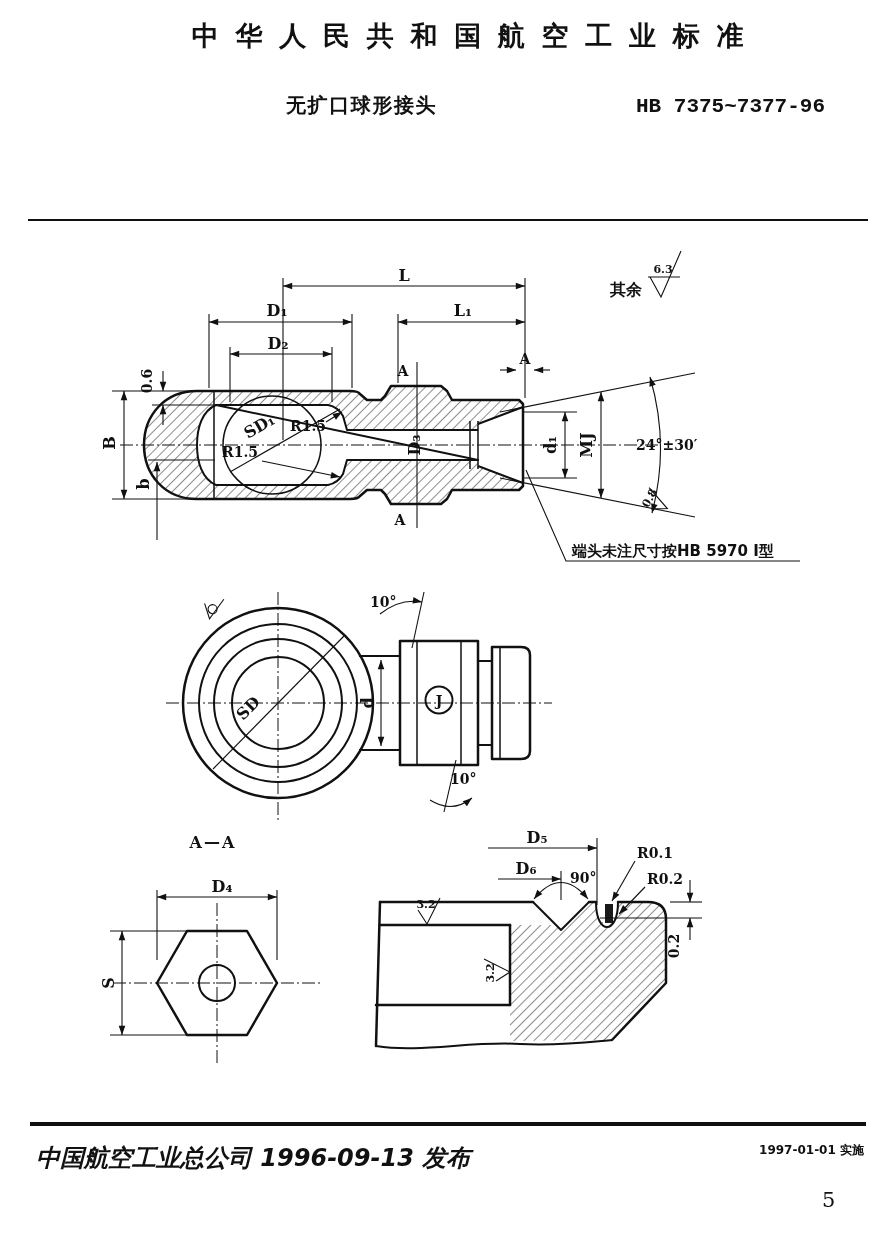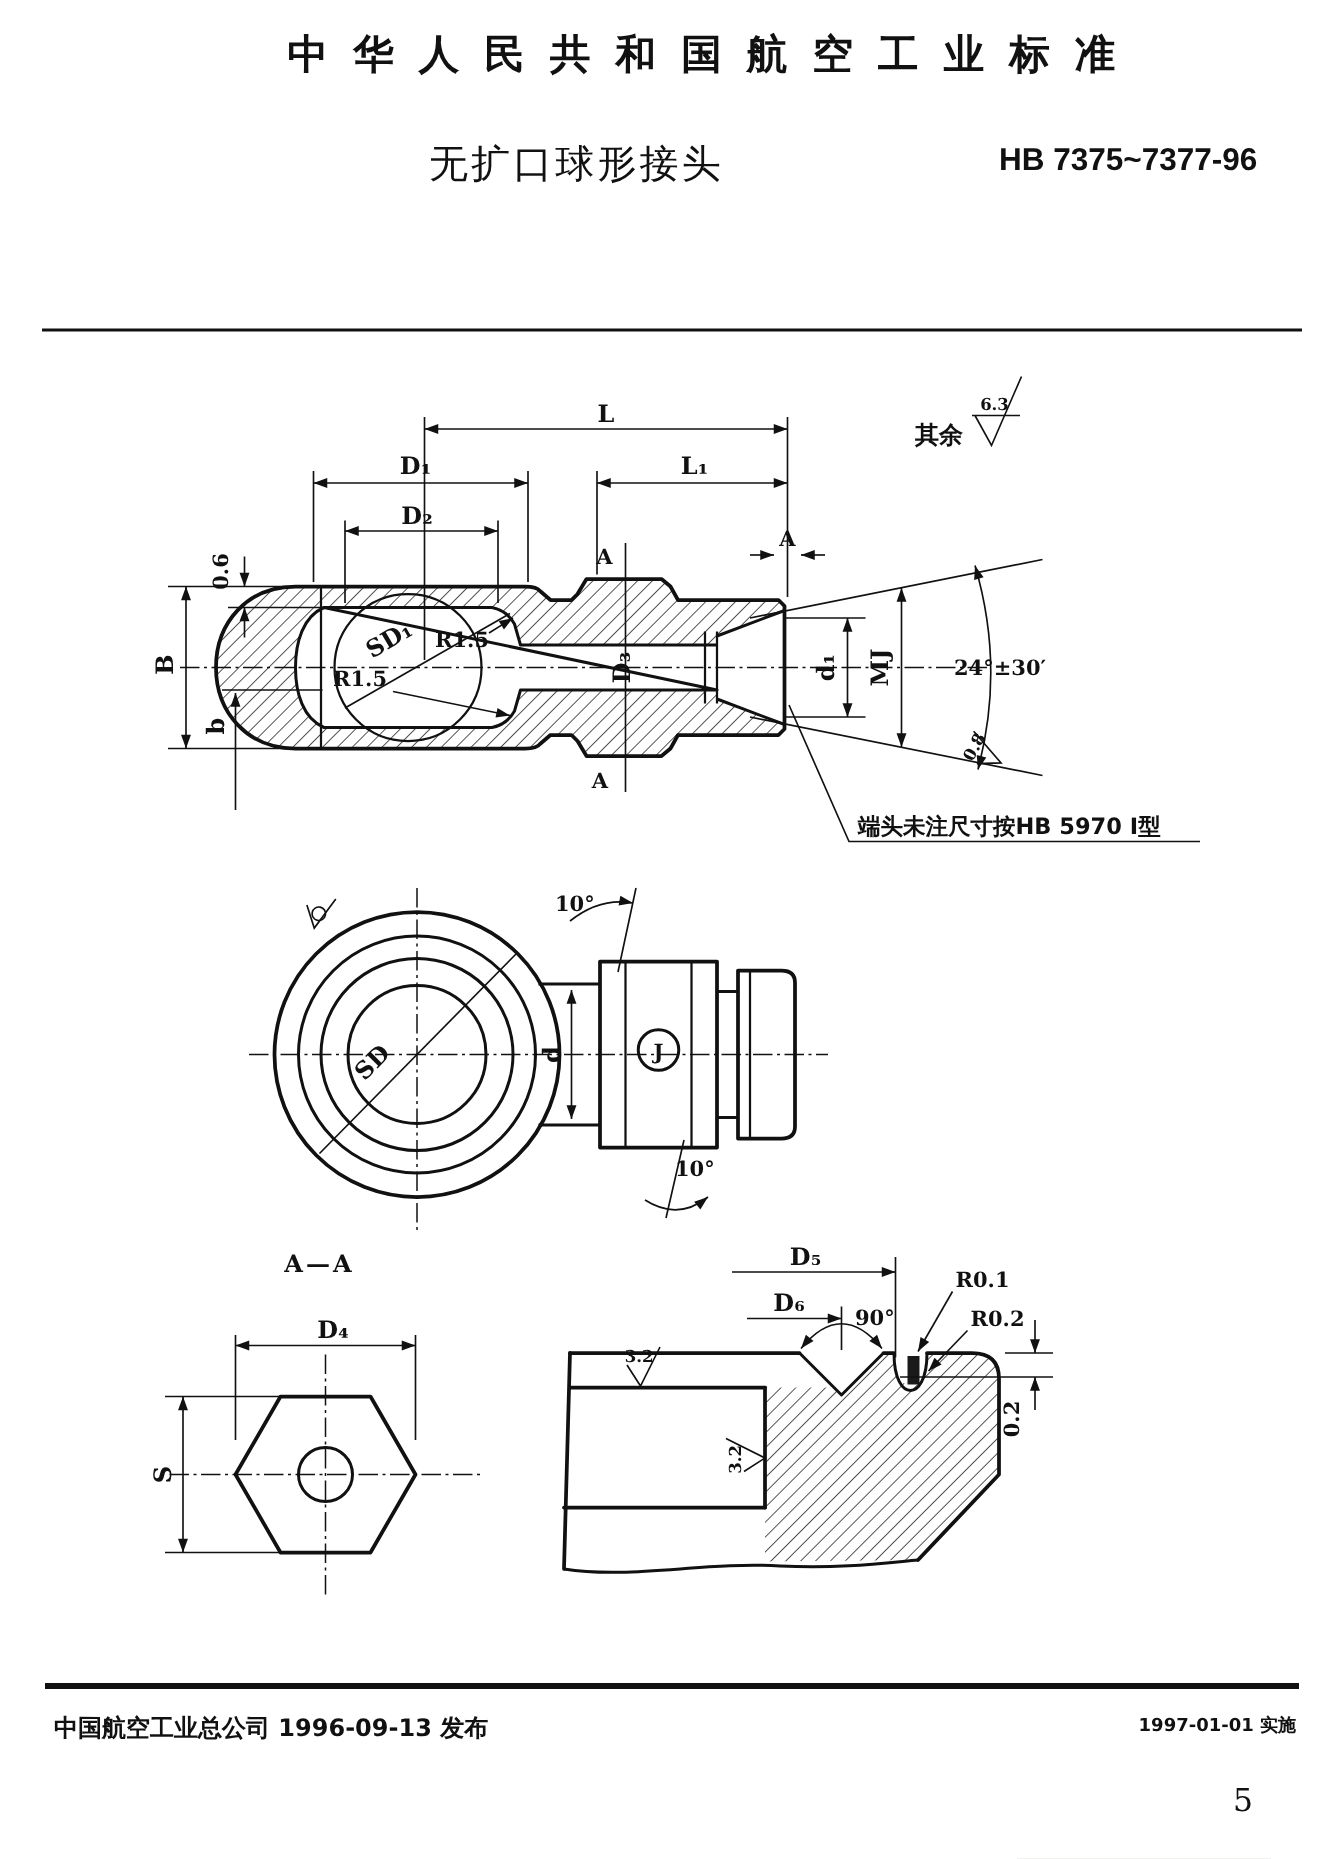--- a/index.html
+++ b/index.html
@@ -1,25 +1,25 @@
 <!DOCTYPE html>
 <html><head>
 <meta charset="utf-8">
 <style>
   html,body{margin:0;padding:0;background:#e8e8e4;}
   #page{position:relative;width:896px;height:1239px;background:#ffffff;overflow:hidden;
         font-family:"DejaVu Sans","Liberation Sans",sans-serif;color:#111;}
   .hdr-standard{position:absolute;top:18px;left:0;width:100%;text-align:center;
         font-size:27px;font-weight:bold;letter-spacing:0.62em;white-space:nowrap;padding-left:28px;}
-  .hdr-title{position:absolute;top:92px;left:286px;font-size:26px;font-weight:normal;letter-spacing:0.08em;}
-  .hdr-code{position:absolute;top:95px;left:666px;font-size:21px;font-weight:bold;
-        font-family:Liberation Sans, sans-serif;}
+  .hdr-title{position:absolute;top:92px;left:286px;font-size:20px;font-weight:bold;letter-spacing:0.08em;}
+  .hdr-code{position:absolute;top:95px;left:636px;font-size:21px;font-weight:bold;
+        font-family:Liberation Mono, monospace;}
   .rule-top{position:absolute;top:219px;left:28px;width:840px;height:2px;background:#111;}
   .rule-bottom{position:absolute;top:1122px;left:30px;width:836px;height:4px;background:#111;}
-  .ftr-left{position:absolute;top:1142px;left:36px;font-size:16px;font-weight:bold;}
+  .ftr-left{position:absolute;top:1142px;left:36px;font-size:24px;font-weight:bold;font-style:italic;}
   .ftr-right{position:absolute;top:1142px;right:32px;font-size:12px;font-weight:bold;}
   .page-num{position:absolute;top:1188px;left:822px;font-size:21px;
         font-family:"DejaVu Serif","Liberation Serif",serif;}
   svg{position:absolute;left:0;top:0;}
   .oline{fill:none;stroke:#111;stroke-width:2.5;stroke-linejoin:round;stroke-linecap:round;}
   .o2{fill:none;stroke:#111;stroke-width:2;stroke-linejoin:round;}
   .thin{fill:none;stroke:#111;stroke-width:1.1;}
   .med{fill:none;stroke:#111;stroke-width:1.5;}
   .cl{fill:none;stroke:#111;stroke-width:1;stroke-dasharray:13 3 2 3;}
   text.d{font:bold 16px "DejaVu Serif","Liberation Serif",serif;fill:#111;}

